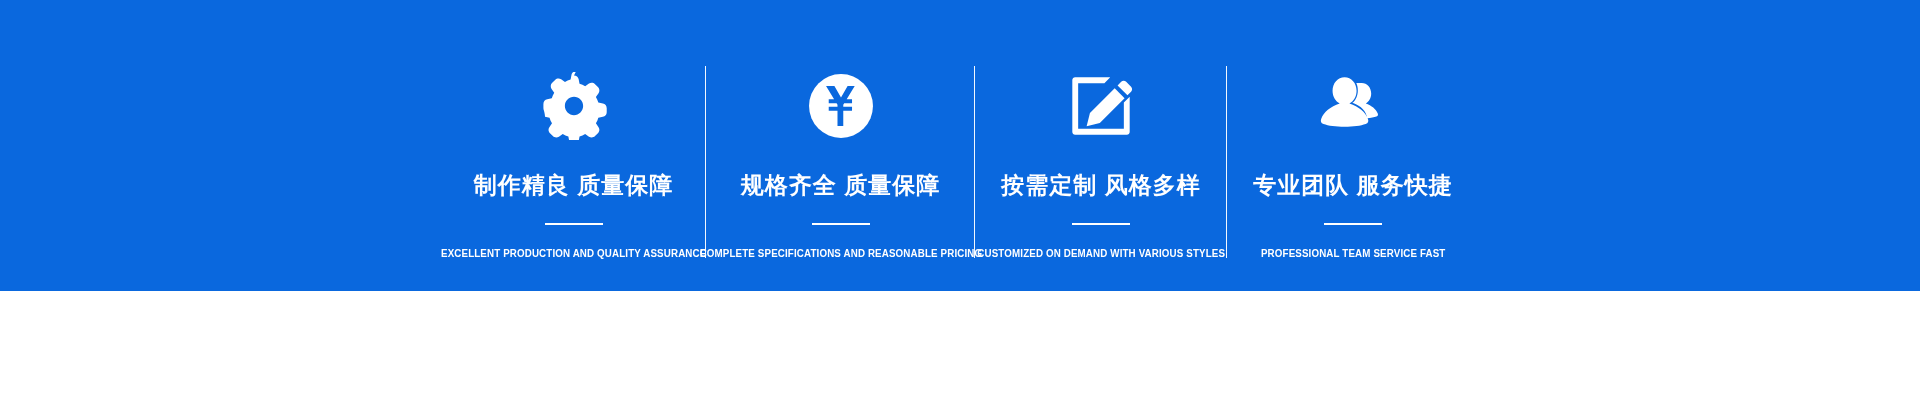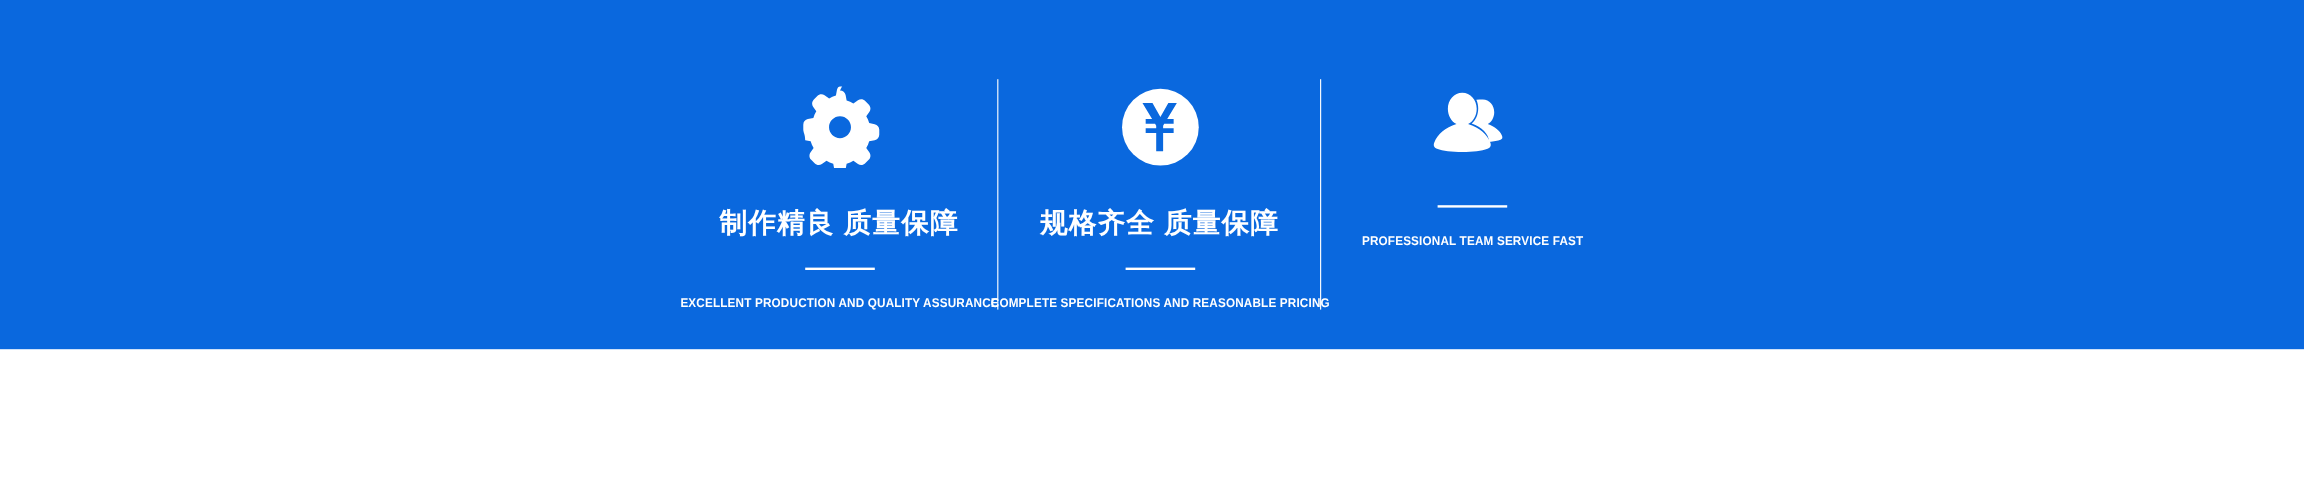--- a/index.html
+++ b/index.html
@@ -100,25 +100,39 @@
         <circle cx="32" cy="32" r="31" fill="#ffffff"></circle>
         <path fill="#0a68de" d="M25.6 12.5l6.4 11.2 6.4-11.2h6.9l-7.8 12.9h5.2v3.9h-7.6l-.9 1.6v1.9h8.5v3.9h-8.5v14.8h-5.6V36.7h-8.5v-3.9h8.5v-1.9l-.9-1.6h-7.6v-3.9h5.2l-7.8-12.9z"></path>
       </svg>
     </div>
     <div class="heading">规格齐全 质量保障</div>
     <div class="rule"></div>
     <div class="caption">COMPLETE SPECIFICATIONS AND REASONABLE PRICING</div>
     <div class="divider"></div>
   </div>
 
+  <div class="feature c2">
+    <div class="icon-wrap">
+      <svg width="68" height="68" viewBox="0 0 64 64" aria-hidden="true">
+        <path fill="#ffffff" d="M5 7.6C5 6.2 6.2 5 7.6 5h33.1l-5.5 5.5H10.5v43h43V28.8L59 23.3v33.1c0 1.4-1.2 2.6-2.6 2.6H7.6C6.2 59 5 57.8 5 56.4z"></path>
+        <path fill="#ffffff" d="M21.6 38.6L44.9 15.3l9.3 9.3-23.3 23.3-12.4 3.1z"></path>
+        <path fill="#ffffff" d="M47.6 12.6l3.4-3.4c1.3-1.3 3.4-1.3 4.7 0l4.6 4.6c1.3 1.3 1.3 3.4 0 4.7l-3.4 3.4z"></path>
+      </svg>
+    </div>
+    <div class="heading">按需定制 风格多样</div>
+    <div class="rule"></div>
+    <div class="caption">CUSTOMIZED ON DEMAND WITH VARIOUS STYLES</div>
+    <div class="divider"></div>
+  </div>
 
   <div class="feature c3">
     <div class="icon-wrap">
       <svg width="74" height="70" viewBox="0 0 72 64" aria-hidden="true">
         <path fill="#ffffff" d="M44.5 9.6c5.2 0 9.2 4.5 9.2 10.3 0 4.3-2.2 8.1-5.3 9.6 5.8 2.1 9.9 5.4 11.6 9.5.6 1.5.4 2.6-1.2 3.2-2.2.8-5.4 1.4-9.2 1.7-.4-6.8-5.9-12.1-14.2-15 3.2-2.5 5.3-7 5.3-12.1 0-2.6-.5-5-1.5-7.1 1.6-.1 3.4-.1 5.3-.1z"></path>
         <path fill="#ffffff" d="M27.8 4c6.6 0 11.7 5.7 11.7 13.1 0 5.6-2.9 10.5-7 12.4 9.1 3 15.6 8.4 18 14.9.9 2.4.3 4.2-2.2 5.1-4.7 1.7-12 2.7-20.5 2.7s-15.8-1-20.5-2.7c-2.5-.9-3.1-2.7-2.2-5.1 2.4-6.5 8.9-11.9 18-14.9-4.1-1.9-7-6.8-7-12.4C16.1 9.7 21.2 4 27.8 4z"></path>
       </svg>
     </div>
+    <div class="heading">专业团队 服务快捷</div>
     <div class="rule"></div>
     <div class="caption">PROFESSIONAL TEAM SERVICE FAST</div>
   </div>
 
 </div>
 
 </body></html>

